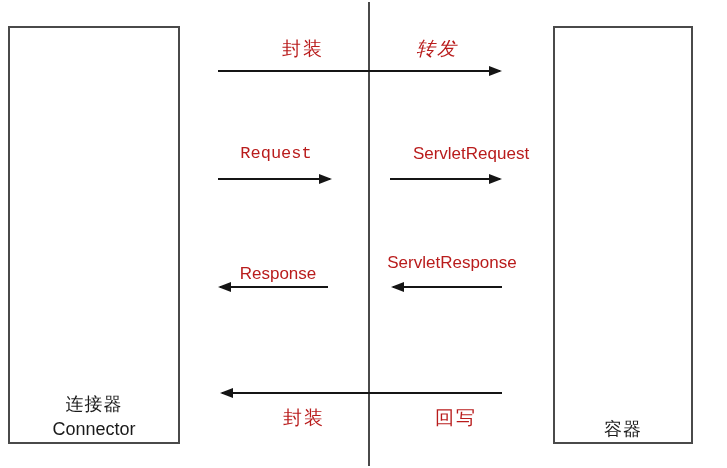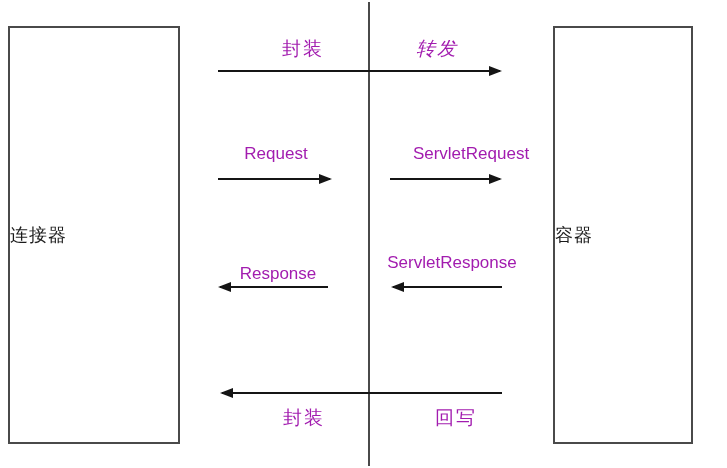--- a/index.html
+++ b/index.html
@@ -14,23 +14,23 @@
     background: #ffffff;
     font-family: "Liberation Sans", "DejaVu Sans", sans-serif;
     color: #1a1a1a;
     overflow: hidden;
   }
   .box {
     position: absolute;
     border: 2px solid #4a4a4a;
     background: #ffffff;
     display: flex;
-    flex-direction: row;
+    flex-direction: column;
     align-items: center;
-    justify-content: space-between;
+    justify-content: flex-end;
     text-align: center;
     box-sizing: border-box;
   }
   .box .zh {
     font-size: 18px;
     line-height: 25px;
     letter-spacing: 1px;
   }
   .box .en {
     font-size: 18px;
@@ -65,47 +65,48 @@
   }
   .arrow.left::after {
     left: -2px;
     border-right: 13px solid #151515;
   }
   .lbl {
     position: absolute;
     transform: translateX(-50%);
     white-space: nowrap;
     font-size: 17px;
-    color: #a21caf;
+    color: #b91c1c;
   }
   .lbl.zh {
     font-size: 19px;
     letter-spacing: 2px;
   }
 </style>
 </head>
 <body>
 
 <div class="canvas">
 
   <div class="box" style="left:8px; top:26px; width:172px; height:418px;">
     <div class="zh">连接器</div>
+    <div class="en">Connector</div>
   </div>
 
   <div class="box" style="left:553px; top:26px; width:140px; height:418px;">
     <div class="zh">容器</div>
   </div>
 
   <div class="divider"></div>
 
   <div class="arrow right" style="left:218px; top:70px; width:282px;"></div>
   <div class="lbl zh" style="left:303px; top:36px;">封装</div>
   <div class="lbl zh" style="left:437px; top:36px;font-style:italic;">转发</div>
 
-  <div class="lbl" style="left:276px; top:144px;">Request</div>
+  <div class="lbl" style="left:276px; top:144px;font-family:Liberation Mono, monospace;">Request</div>
   <div class="arrow right" style="left:218px; top:178px; width:112px;"></div>
   <div class="lbl" style="left:471px; top:144px;">ServletRequest</div>
   <div class="arrow right" style="left:390px; top:178px; width:110px;"></div>
 
   <div class="lbl" style="left:278px; top:264px;">Response</div>
   <div class="arrow left" style="left:220px; top:286px; width:108px;"></div>
   <div class="lbl" style="left:452px; top:253px;text-align:right;">ServletResponse</div>
   <div class="arrow left" style="left:393px; top:286px; width:109px;"></div>
 
   <div class="arrow left" style="left:222px; top:392px; width:280px;"></div>

